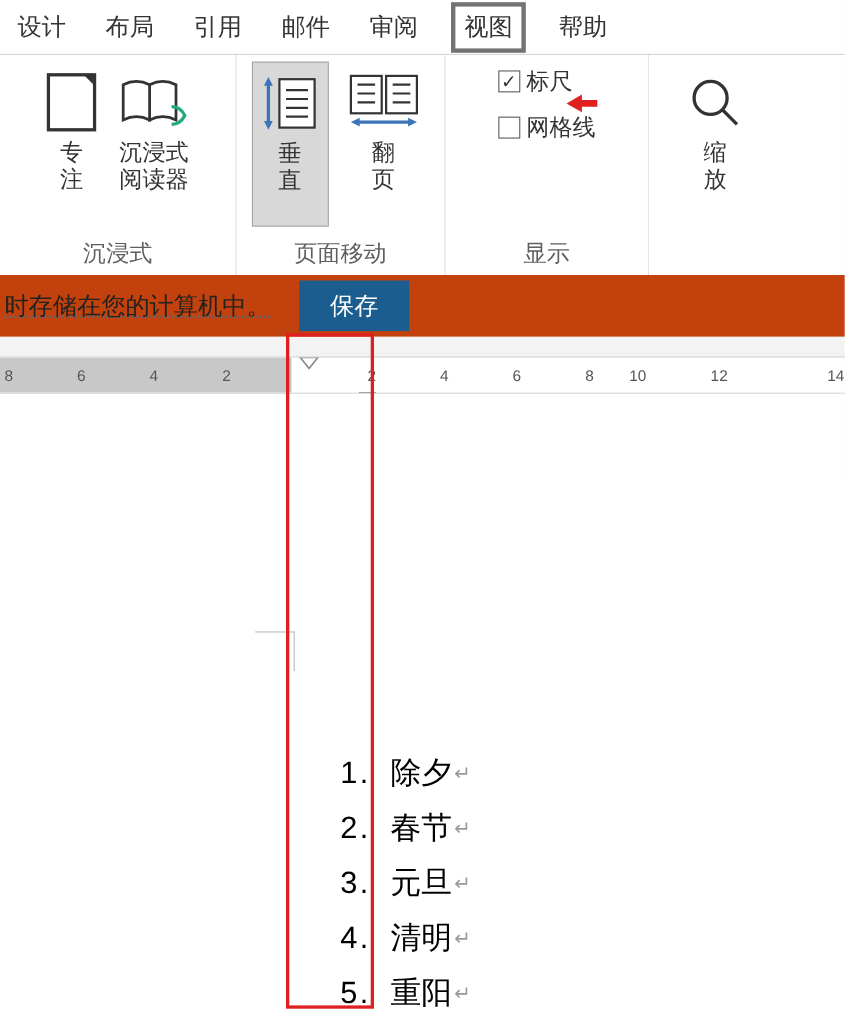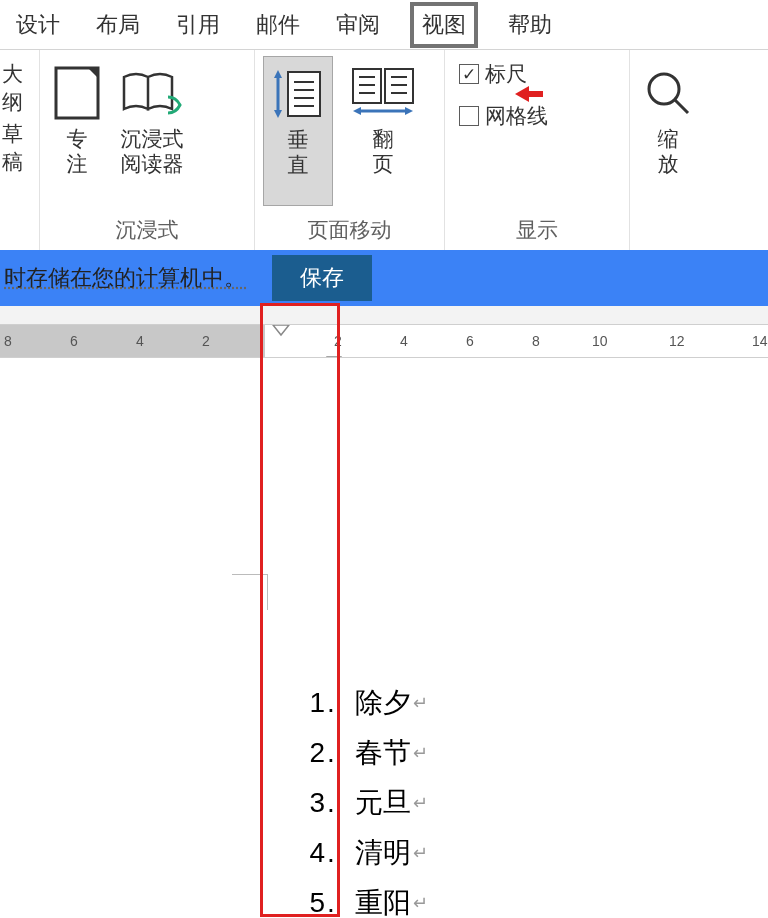--- a/index.html
+++ b/index.html
@@ -5,41 +5,41 @@
     * { margin: 0; padding: 0; box-sizing: border-box; font-family: "Microsoft YaHei", SimSun, sans-serif; }
     body { background: #f3f3f3; width: 768px; height: 918px; overflow: hidden; position: relative; }
 
     
     .tabbar { display: flex; background: #fff; height: 50px; align-items: center; padding-left: 10px; gap: 24px; border-bottom: 1px solid #d4d4d4; }
     .tab { font-size: 22px; color: #333; padding: 8px 6px; cursor: pointer; }
     .tab.highlight { border: 4px solid #737373; padding: 4px 8px; }
 
     
     .ribbon { background: #fff; display: flex; height: 200px; }
-    .rgroup { display: flex; flex-direction: column; justify-content: flex-start; padding: 6px 8px 2px; border-right: 1px solid #e2e2e2; position: relative; }
+    .rgroup { display: flex; flex-direction: column; align-items: center; justify-content: flex-start; padding: 6px 8px 2px; border-right: 1px solid #e2e2e2; position: relative; }
     .rgroup-label { font-size: 21px; color: #5f5f5f; position: absolute; bottom: 6px; left: 0; right: 0; text-align: center; }
     .rgroup-body { display: flex; gap: 8px; flex: 1; }
     .rbtn { display: flex; flex-direction: column; align-items: center; justify-content: flex-start; padding: 6px 6px 0; cursor: pointer; height: 150px; }
     .rbtn.selected { background: #d8d8d8; border: 1px solid #a6a6a6; }
     .rbtn .icon-slot { height: 62px; display: flex; align-items: center; justify-content: center; }
     .rbtn .lbl { font-size: 21px; color: #333; text-align: center; line-height: 1.2; margin-top: 2px; }
 
     
     .left-clip { display: flex; flex-direction: column; gap: 4px; padding: 10px 6px 0 2px; border-right: 1px solid #e2e2e2; height: 100%; align-items: flex-end; }
     .left-clip .row { font-size: 21px; color: #333; display: flex; align-items: center; gap: 4px; }
 
     
     .chk-col { display: flex; flex-direction: column; gap: 14px; padding: 4px 6px 0 6px; }
     .chk { display: flex; align-items: center; gap: 6px; font-size: 21px; color: #333; }
     .chkbox { width: 20px; height: 20px; border: 1px solid #5b5b5b; background: #fff; display: inline-flex; align-items: center; justify-content: center; }
     .chkbox.checked::after { content: "✓"; font-size: 17px; color: #333; }
     .red-arrow { position: absolute; top: 84px; left: 515px; pointer-events: none; }
 
     
-    .msgbar { background: #3b82f6; height: 56px; display: flex; align-items: center; padding: 0 4px; gap: 26px; }
+    .msgbar { background: #c2410c; height: 56px; display: flex; align-items: center; padding: 0 4px; gap: 26px; }
     .msgtxt { font-size: 22px; color: #222; text-decoration: underline dotted #666; }
     .savebtn { background: #1b5d8f; color: #fff; font-size: 22px; padding: 8px 28px; cursor: pointer; border: none; }
 
     
     .ruler { position: relative; height: 34px; background: #fff; margin-top: 18px; border-top: 1px solid #cfcfcf; border-bottom: 1px solid #cfcfcf; overflow: hidden; }
     .ruler-gray { position: absolute; left: 0; top: 0; height: 100%; background: #c8c8c8; width: 265px; }
     .rmark { position: absolute; top: 50%; transform: translateY(-50%); font-size: 14px; color: #555; }
     .indent-top { position: absolute; left: 271px; top: -2px; }
     .indent-btm { position: absolute; left: 325px; top: 30px; }
     .indent-btm svg, .indent-top svg { display: block; }
@@ -66,24 +66,20 @@
   <div class="tab">布局</div>
   <div class="tab">引用</div>
   <div class="tab">邮件</div>
   <div class="tab">审阅</div>
   <div class="tab highlight">视图</div>
   <div class="tab">帮助</div>
 </div>
 
 <div class="ribbon">
 
-  <div class="left-clip" style="width:40px;">
-    <div class="row">大纲</div>
-    <div class="row">草稿</div>
-  </div>
 
   <div class="rgroup" style="width:215px;">
     <div class="rgroup-body">
       <div class="rbtn">
         <div class="icon-slot">
           <svg width="46" height="54">
               <rect x="2" y="2" width="42" height="50" fill="#fff" stroke="#333" stroke-width="3"></rect>
               <polygon points="34,2 44,2 44,12" fill="#333"></polygon>
             </svg>
         </div>
@@ -187,22 +183,22 @@
 <div class="ruler">
   <div class="ruler-gray"></div>
   <div class="rmark" style="left:4px">8</div>
   <div class="rmark" style="left:70px">6</div>
   <div class="rmark" style="left:136px">4</div>
   <div class="rmark" style="left:202px">2</div>
   <div class="rmark" style="left:334px">2</div>
   <div class="rmark" style="left:400px">4</div>
   <div class="rmark" style="left:466px">6</div>
   <div class="rmark" style="left:532px">8</div>
-  <div class="rmark" style="left:592px">10</div>
-  <div class="rmark" style="left:669px">12</div>
+  <div class="rmark" style="left:572px">10</div>
+  <div class="rmark" style="left:646px">12</div>
   <div class="rmark" style="left:752px">14</div>
   <span class="indent-top">
     <svg width="20" height="14">
         <polygon points="2,2 18,2 10,12" fill="#fff" stroke="#888" stroke-width="1.5"></polygon>
       </svg>
   </span>
   <span class="indent-btm">
     <svg width="18" height="18">
         <polygon points="2,10 16,10 16,2 9,2 2,2" fill="#fff" stroke="#888" stroke-width="1.5"></polygon>
         <rect x="2" y="10" width="14" height="6" fill="#fff" stroke="#888" stroke-width="1.5"></rect>

